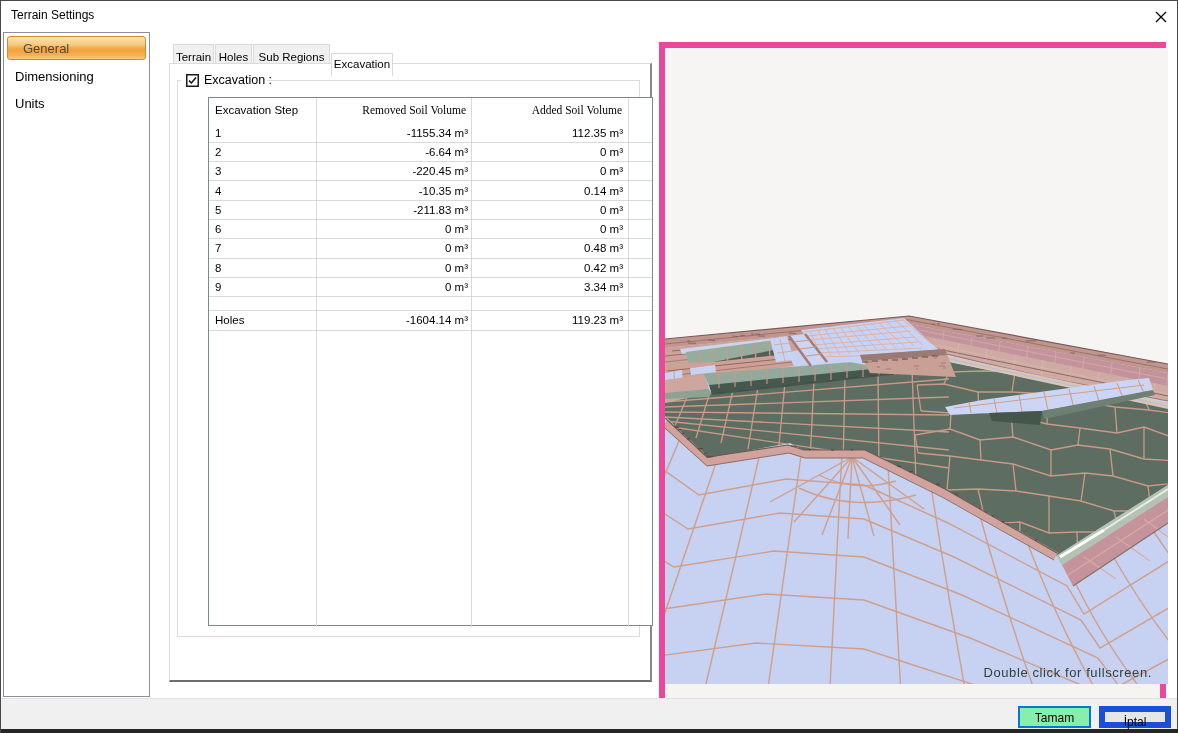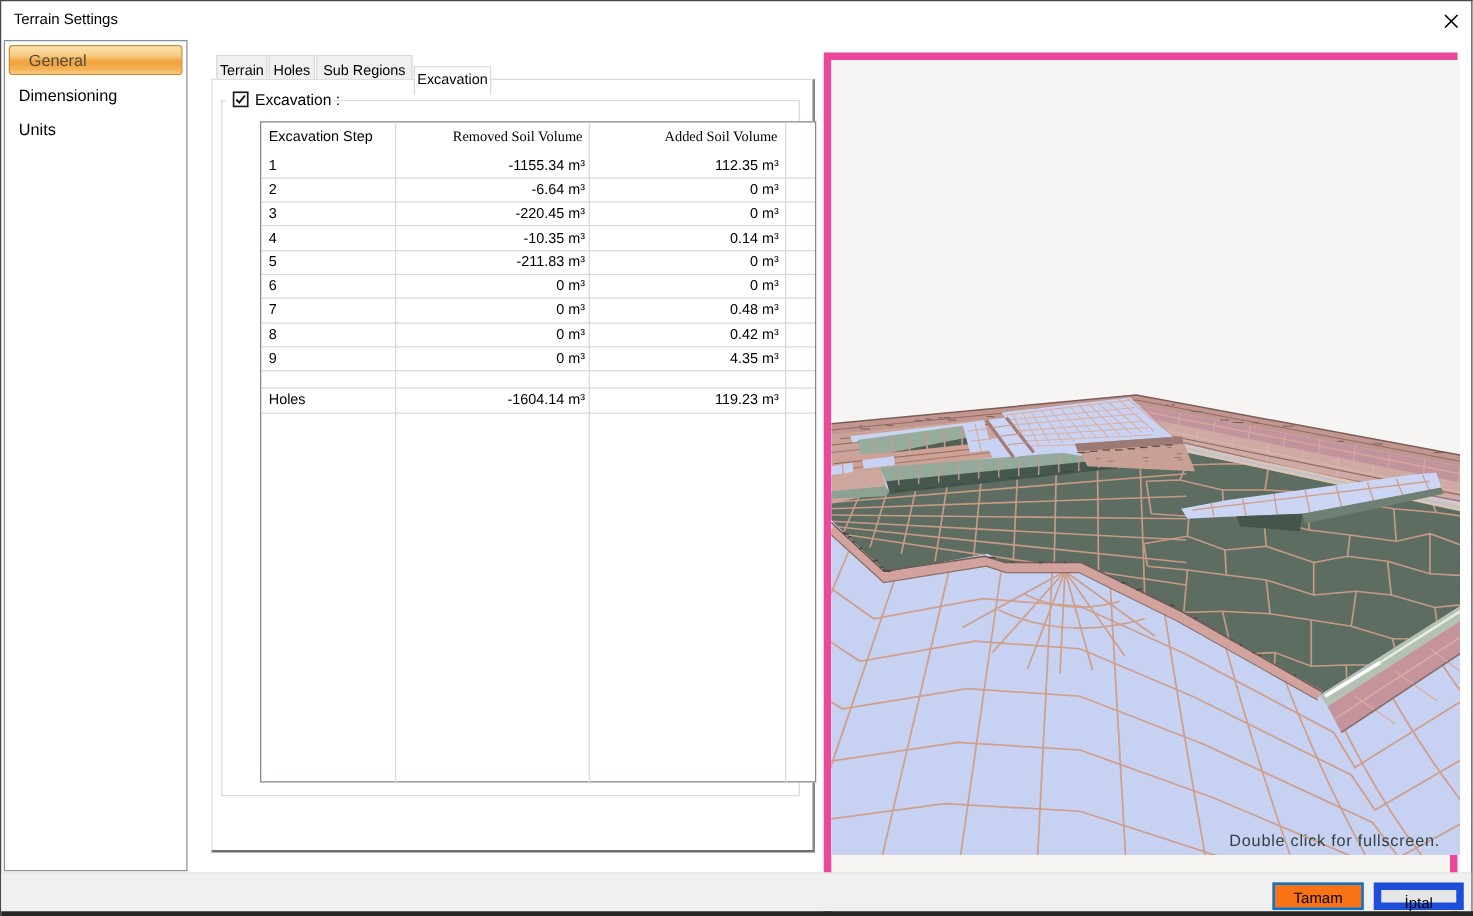--- a/index.html
+++ b/index.html
@@ -27,21 +27,21 @@
 .th { position:absolute; top:0; height:25px; font-size:11.5px; color:#000; }
 .tr { position:absolute; left:0; width:443px; border-bottom:1px solid #d9d9d9; font-size:11.5px; color:#000; }
 .tr div { position:absolute; top:50%; transform:translateY(-50%); }
 .c1 { left:6px; }
 .tr .c2 { left:auto; right:184px; }
 .tr .c3 { left:auto; right:29px; }
 .thr { position:absolute; top:6px; font-size:11.5px; color:#000;font-family:Liberation Serif, serif; }
 #preview { position:absolute; left:658px; top:41px; width:507px; height:696px; background:#f5f4f1; border:6px solid #ec4899; }
 #footer { position:absolute; left:0px; top:697px; width:1176px; height:31px; background:#f0f0f0; border-top:1px solid #e2e2e2; }
 #btm { position:absolute; left:0px; top:728px; width:1178px; height:5px; background:#262626; }
-.btn { position:absolute; top:7px; height:22px; font-size:12px; color:#000; text-align:center; line-height:20px; background:#f97316; }
+.btn { position:absolute; top:7px; height:22px; font-size:12px; color:#000; text-align:center; line-height:20px; background:#86efac; }
 #ok { left:1017px; width:73px; border:2px solid #0078d7; }
 #cancel { left:1098px; width:72px; border:6px solid #1d4ed8; background:#e6e6e6; }
 </style></head>
 <body>
 <div id="win">
   <div id="title">Terrain Settings</div>
   <div id="closex"><svg width="24" height="24" viewBox="0 0 24 24">
         <path d="M7 7 L17 17 M17 7 L7 17" stroke="#000" stroke-width="1.3"></path>
       </svg></div>
 
@@ -110,21 +110,21 @@
         <div class="c3">0.48 m³</div>
       </div>
 <div class="tr" style="top:160.6px;height:19.3px">
         <div class="c1">8</div>
         <div class="c2">0 m³</div>
         <div class="c3">0.42 m³</div>
       </div>
 <div class="tr" style="top:179.9px;height:19.3px">
         <div class="c1">9</div>
         <div class="c2">0 m³</div>
-        <div class="c3">4.35 m³</div>
+        <div class="c3">3.34 m³</div>
       </div>
 <div class="tr" style="top:199.2px;height:13.5px"></div>
 <div class="tr trl" style="top:212.7px;height:20px">
         <div class="c1">Holes</div>
         <div class="c2">-1604.14 m³</div>
         <div class="c3">119.23 m³</div>
       </div>
   </div>
 
   <div id="preview">

